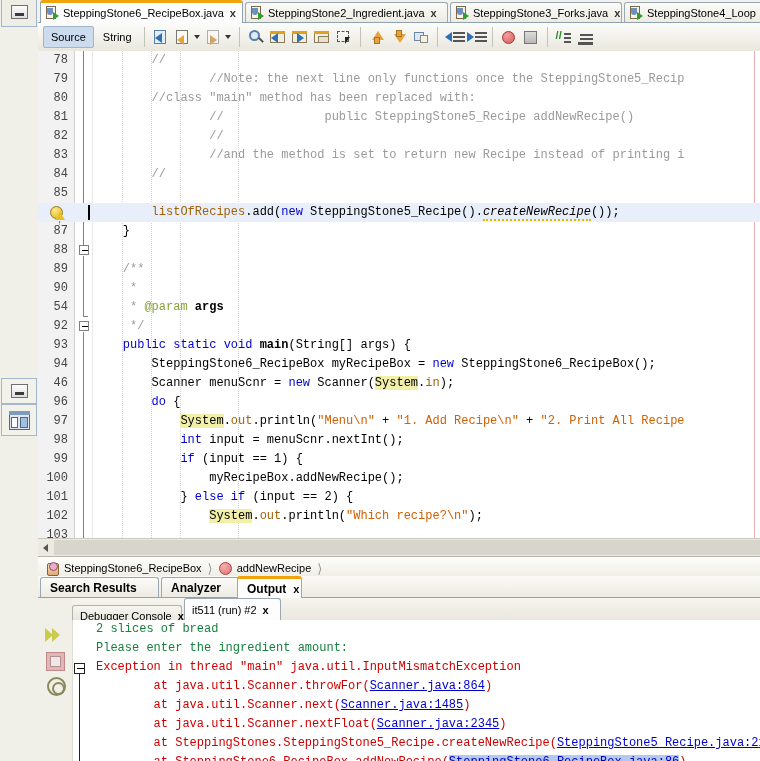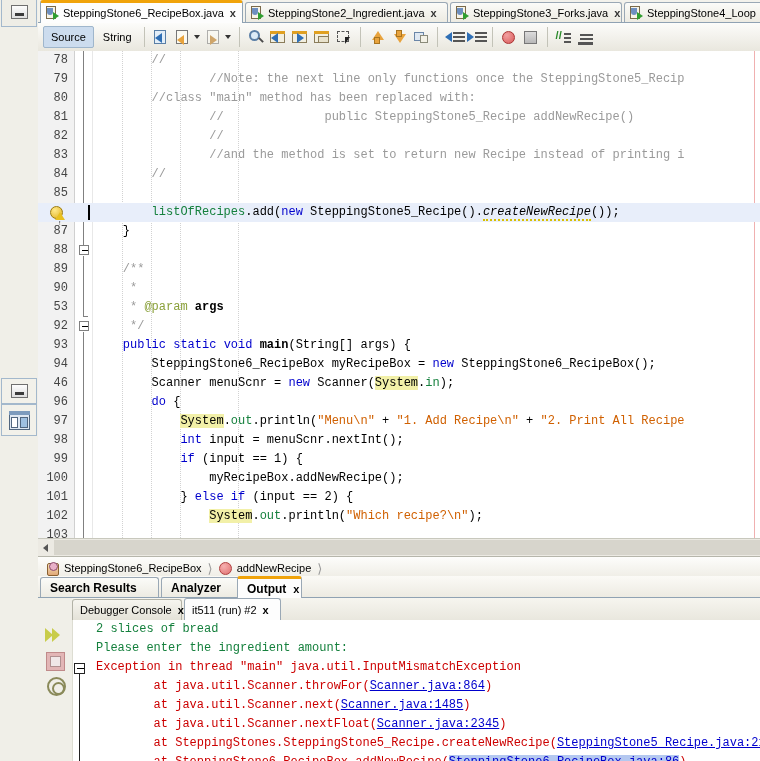--- a/index.html
+++ b/index.html
@@ -133,21 +133,21 @@
   }
   .cl .txt{position:absolute;left:56px;top:0;white-space:pre;}
   .cl.hl{background:#e8eefa;}
   .caret{position:absolute;left:50px;top:2px;width:2px;height:15px;background:#000;}
 
   
   .c-com{color:#9a9a9a;font-style:normal;}
   .c-kw{color:#0000cc;}
   .c-str{color:#d06000;}
   .c-plain{color:#000;}
-  .c-green{color:#15803d;}
+  .c-green{color:#a16207;}
   .c-method{color:#000;font-style:italic;}
   .c-jd{color:#9a9a9a;}
   .c-jdtag{color:#8aa03a;}
   .c-bold{font-weight:bold;}
   .hl-yellow{background:#f2f0a8;}
   .wavy{border-bottom:2px dotted #d8c000;}
 
   
   .foldbox{
     position:absolute;left:4px;top:4px;width:10px;height:10px;
@@ -454,21 +454,21 @@
           <div class="cl"><span class="num">81</span><span class="txt"><span class="c-com">                //              public SteppingStone5_Recipe addNewRecipe()</span></span></div>
           <div class="cl"><span class="num">82</span><span class="txt"><span class="c-com">                //</span></span></div>
           <div class="cl"><span class="num">83</span><span class="txt"><span class="c-com">                //and the method is set to return new Recipe instead of printing i</span></span></div>
           <div class="cl"><span class="num">84</span><span class="txt"><span class="c-com">        //</span></span></div>
           <div class="cl"><span class="num">85</span><span class="txt"><span class="c-plain"></span></span></div>
           <div class="cl hl"><span class="warn-icon"><span class="bulb"></span><span class="tri"></span></span><span class="caret"></span><span class="txt"><span class="c-plain">        </span><span class="c-green">listOfRecipes</span><span class="c-plain">.add(</span><span class="c-kw">new</span><span class="c-plain"> SteppingStone5_Recipe().</span><span class="c-method wavy">createNewRecipe</span><span class="c-plain">());</span></span></div>
           <div class="cl"><span class="num">87</span><span class="txt"><span class="c-plain">    }</span></span></div>
           <div class="cl"><span class="num">88</span><span class="txt"><span class="c-plain"></span></span></div>
           <div class="cl"><span class="num">89</span><span class="txt"><span class="c-jd">    /**</span></span></div>
           <div class="cl"><span class="num">90</span><span class="txt"><span class="c-jd">     *</span></span></div>
-          <div class="cl"><span class="num">53</span><span class="txt"><span class="c-jd">     * </span><span class="c-jdtag">@param</span><span class="c-jd"> </span><span class="c-bold">args</span></span></div>
+          <div class="cl"><span class="num">54</span><span class="txt"><span class="c-jd">     * </span><span class="c-jdtag">@param</span><span class="c-jd"> </span><span class="c-bold">args</span></span></div>
           <div class="cl"><span class="num">92</span><span class="txt"><span class="c-jd">     */</span></span></div>
           <div class="cl"><span class="num">93</span><span class="txt"><span class="c-plain">    </span><span class="c-kw">public static void </span><span class="c-bold">main</span><span class="c-plain">(String[] args) {</span></span></div>
           <div class="cl"><span class="num">94</span><span class="txt"><span class="c-plain">        SteppingStone6_RecipeBox myRecipeBox = </span><span class="c-kw">new</span><span class="c-plain"> SteppingStone6_RecipeBox();</span></span></div>
           <div class="cl"><span class="num">46</span><span class="txt"><span class="c-plain">        Scanner menuScnr = </span><span class="c-kw">new</span><span class="c-plain"> Scanner(</span><span class="c-plain hl-yellow">System</span><span class="c-plain">.</span><span class="c-green">in</span><span class="c-plain">);</span></span></div>
           <div class="cl"><span class="num">96</span><span class="txt"><span class="c-plain">        </span><span class="c-kw">do</span><span class="c-plain"> {</span></span></div>
           <div class="cl"><span class="num">97</span><span class="txt"><span class="c-plain">            </span><span class="c-plain hl-yellow">System</span><span class="c-plain">.</span><span class="c-green">out</span><span class="c-plain">.println(</span><span class="c-str">"Menu\n"</span><span class="c-plain"> + </span><span class="c-str">"1. Add Recipe\n"</span><span class="c-plain"> + </span><span class="c-str">"2. Print All Recipe</span></span></div>
           <div class="cl"><span class="num">98</span><span class="txt"><span class="c-plain">            </span><span class="c-kw">int</span><span class="c-plain"> input = menuScnr.nextInt();</span></span></div>
           <div class="cl"><span class="num">99</span><span class="txt"><span class="c-plain">            </span><span class="c-kw">if</span><span class="c-plain"> (input == 1) {</span></span></div>
           <div class="cl"><span class="num">100</span><span class="txt"><span class="c-plain">                myRecipeBox.addNewRecipe();</span></span></div>
           <div class="cl"><span class="num">101</span><span class="txt"><span class="c-plain">            } </span><span class="c-kw">else if</span><span class="c-plain"> (input == 2) {</span></span></div>
@@ -511,21 +511,21 @@
       </div>
       <div class="btab active" style="left:199px;width:65px;">
         <span>Output</span>
         <span class="bclose">x</span>
       </div>
     </div>
     <div class="bpanel-line"></div>
 
     <div class="osubtabs">
       <div class="ostrip"></div>
-      <div class="osub" style="left:34px;width:110px;">
+      <div class="osub" style="left:34px;width:110px;margin-top:6px;">
         <span>Debugger Console</span>
         <span class="sclose">x</span>
       </div>
       <div class="osub active" style="left:146px;width:97px;">
         <span>it511 (run) #2</span>
         <span class="sclose">x</span>
       </div>
     </div>
 
     <div class="out-body">

